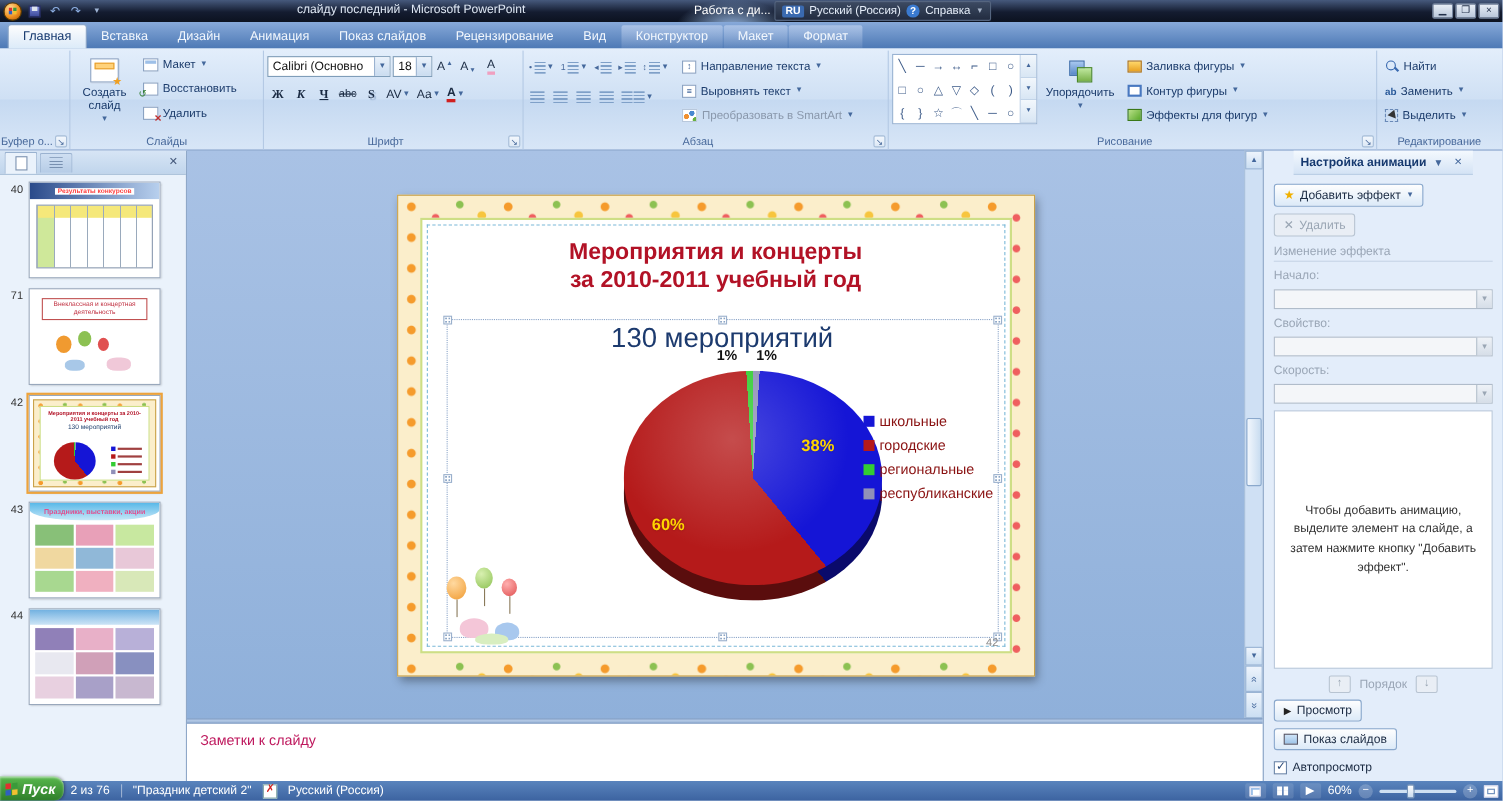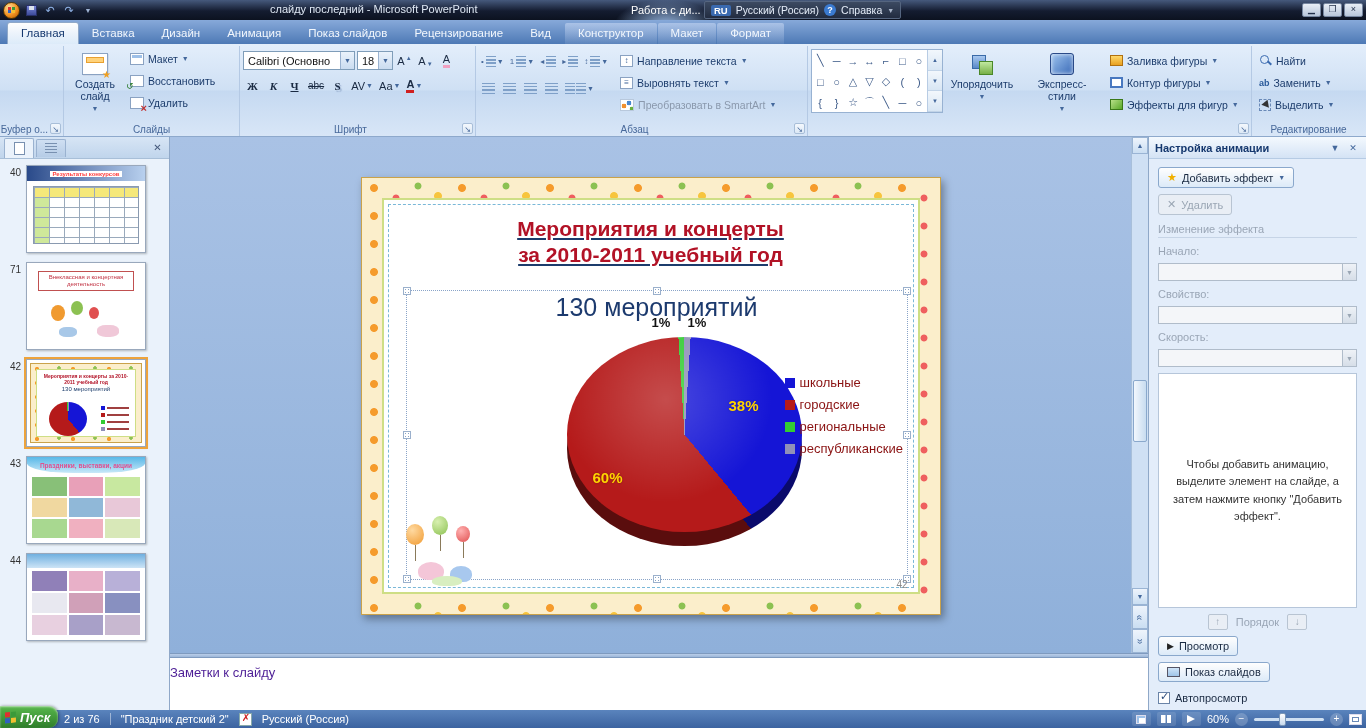--- a/index.html
+++ b/index.html
@@ -155,25 +155,25 @@
 .canvas-row{flex:1;display:flex;min-height:0;}
 .canvas{flex:1;position:relative;background:linear-gradient(#a9c2e5,#8fb0da);}
 .vscroll{width:17px;flex:0 0 auto;background:#cfe0f4;border-left:1px solid #a8bfda;display:flex;flex-direction:column;}
 .sbtn{height:17px;flex:0 0 auto;background:linear-gradient(#eef4fc,#cadef2);border:1px solid #9ab4d4;display:flex;align-items:center;justify-content:center;color:#44689c;font-size:7px;}
 .sbtn.dbl{height:24px;font-size:10px;}
 .rotup{transform:rotate(90deg);display:inline-block;}
 .rotdn{transform:rotate(-90deg);display:inline-block;}
 .strack{flex:1;position:relative;}
 .sthumb{position:absolute;left:1px;right:1px;top:52%;height:62px;background:linear-gradient(90deg,#f2f7fd,#c8dcf0);border:1px solid #8aa8cc;border-radius:2px;}
 .h-splitter{height:5px;flex:0 0 auto;background:linear-gradient(#bacee9,#9cb6d8);border-top:1px solid #7e9abf;border-bottom:1px solid #7e9abf;}
-.notes{height:52px;flex:0 0 auto;background:#fff;padding:7px 0;font-size:13px;color:#4c1d95;}
+.notes{height:52px;flex:0 0 auto;background:#fff;padding:7px 12px;font-size:13px;color:#be185d;}
 
 
 .slide{position:absolute;left:50%;top:40px;transform:translateX(-50%);width:580px;height:438px;background-color:#fbeecb;background-image:radial-gradient(circle at 12px 10px,#f59b2c 3.5px,transparent 4.4px),radial-gradient(circle at 34px 20px,#ef5f5f 3px,transparent 3.9px),radial-gradient(circle at 56px 8px,#8cc152 3px,transparent 3.9px),radial-gradient(circle at 76px 18px,#f7c53e 3.5px,transparent 4.4px);background-size:88px 28px;border:1px solid #caa24a;box-shadow:3px 4px 8px rgba(0,0,0,.35);padding:20px;}
-.slide-inner{width:100%;height:100%;background:#fff;border:2px solid #cede85;position:relative;text-decoration:underline;}
+.slide-inner{width:100%;height:100%;background:#fff;border:2px solid #cede85;position:relative;}
 .inner-dotted{position:absolute;inset:4px;border:1px dashed #7ab8d8;pointer-events:none;}
 .s-title{margin-top:16px;text-align:center;color:#b21226;font-weight:bold;font-size:21px;line-height:1.25;}
 .chart-obj{position:absolute;left:22px;right:10px;top:90px;bottom:12px;border:1px dotted #8aa4c8;}
 .c-title{text-align:center;color:#1c3a6e;font-size:25px;margin-top:2px;}
 .pie-wrap{position:absolute;left:160px;top:46px;width:235px;height:215px;}
 .pie,.pie-depth{position:absolute;left:0;width:235px;height:195px;border-radius:50%;background-image:radial-gradient(ellipse at 42% 32%,rgba(255,255,255,.22),transparent 55%),conic-gradient(#9090b8 0 3.6deg,#1515d6 3.6deg 140.4deg,#b51a1a 140.4deg 356.4deg,#33cc33 356.4deg 360deg);}
 .pie-depth{top:14px;filter:brightness(.5);}
 .pie{top:0;}
 .plabel{position:absolute;font-weight:bold;color:#ffd400;font-size:15px;text-shadow:0 0 2px rgba(0,0,0,.3);}
 .pl-38{left:322px;top:106px;}
@@ -196,21 +196,21 @@
 .bl1{width:18px;height:21px;background:radial-gradient(circle at 35% 30%,#ffd9a0,#f09a30);left:8px;top:10px;}
 .bl2{width:16px;height:19px;background:radial-gradient(circle at 35% 30%,#d8f0b0,#8cc152);left:34px;top:2px;}
 .bl3{width:14px;height:16px;background:radial-gradient(circle at 35% 30%,#ffb0b0,#e05050);left:58px;top:12px;}
 .kidblob{position:absolute;border-radius:50% 50% 40% 40%;}
 .kb1{width:26px;height:18px;background:#f4c6d8;left:20px;bottom:6px;}
 .kb2{width:22px;height:16px;background:#a8c8ee;left:52px;bottom:4px;}
 .kb3{width:30px;height:10px;background:#d8eec0;left:34px;bottom:0;}
 .s-num{position:absolute;right:10px;bottom:2px;color:#8a8a8a;font-size:10px;}
 
 
-.animpane{width:218px;flex:0 0 auto;background:#e3edfa;border-left:1px solid #8fa8c8;display:flex;flex-direction:column;font-size:11px;}
+.animpane{width:218px;flex:0 0 auto;background:#e3edfa;border-left:1px solid #8fa8c8;display:flex;flex-direction:column;font-size:11px;align-items:center;}
 .ap-header{height:22px;flex:0 0 auto;display:flex;align-items:center;padding:0 6px;background:linear-gradient(#f4f9fe,#d4e3f5);border-bottom:1px solid #b6cbe4;color:#15386e;font-weight:bold;gap:4px;}
 .ap-title{flex:1;}
 .ap-hbtn{width:14px;text-align:center;color:#44689c;font-size:9px;}
 .ap-body{flex:1;padding:8px 9px 6px;display:flex;flex-direction:column;gap:6px;min-height:0;}
 .apbtn{display:inline-flex;align-items:center;gap:5px;background:linear-gradient(#fefefe,#dceaf8);border:1px solid #8aa8cc;border-radius:3px;padding:3px 8px;color:#1a2a42;align-self:flex-start;}
 .apbtn.disb{background:#e9eef5;border-color:#b8c4d2;color:#9aa6b4;}
 .star{color:#f0b000;font-size:11px;}
 .xgray{color:#9aa6b4;font-weight:bold;}
 .ap-section{color:#9aa6b6;border-bottom:1px solid #c6d4e6;padding-bottom:2px;margin-top:2px;}
 .ap-lbl{color:#9aa6b6;margin-top:1px;}
@@ -471,43 +471,39 @@
             <div class="sga">▲</div>
             <div class="sga">▼</div>
             <div class="sga">▼</div>
           </div>
         </div>
         <div class="bigbtn" style="width:72px;">
           <span class="ic-arrange"></span>
           <span>Упорядочить</span>
           <span class="caret">▼</span>
         </div>
-        <div class="bigbtn" style="width:82px;">
-          <span class="ic-qstyle"></span>
-          <span>Экспресс-стили</span>
-          <span class="caret">▼</span>
-        </div>
         <div class="smcol" style="padding-top:2px;">
           <div class="smbtn">
               <span class="ic-fill"></span>
               <span>Заливка фигуры</span>
               <span class="caret">▼</span>
             </div>
           <div class="smbtn">
               <span class="ic-outline"></span>
               <span>Контур фигуры</span>
               <span class="caret">▼</span>
             </div>
           <div class="smbtn">
               <span class="ic-fx"></span>
               <span>Эффекты для фигур</span>
               <span class="caret">▼</span>
             </div>
         </div>
       </div>
+      <div class="rg-label">Рисование</div>
       <div class="launcher">↘</div>
     </div>
 
     <div class="rgroup" style="width:113px;border-right:none;">
       <div class="smcol" style="padding-top:2px;">
         <div class="smbtn">
             <span class="ic-find"></span>
             <span>Найти</span>
           </div>
         <div class="smbtn">

